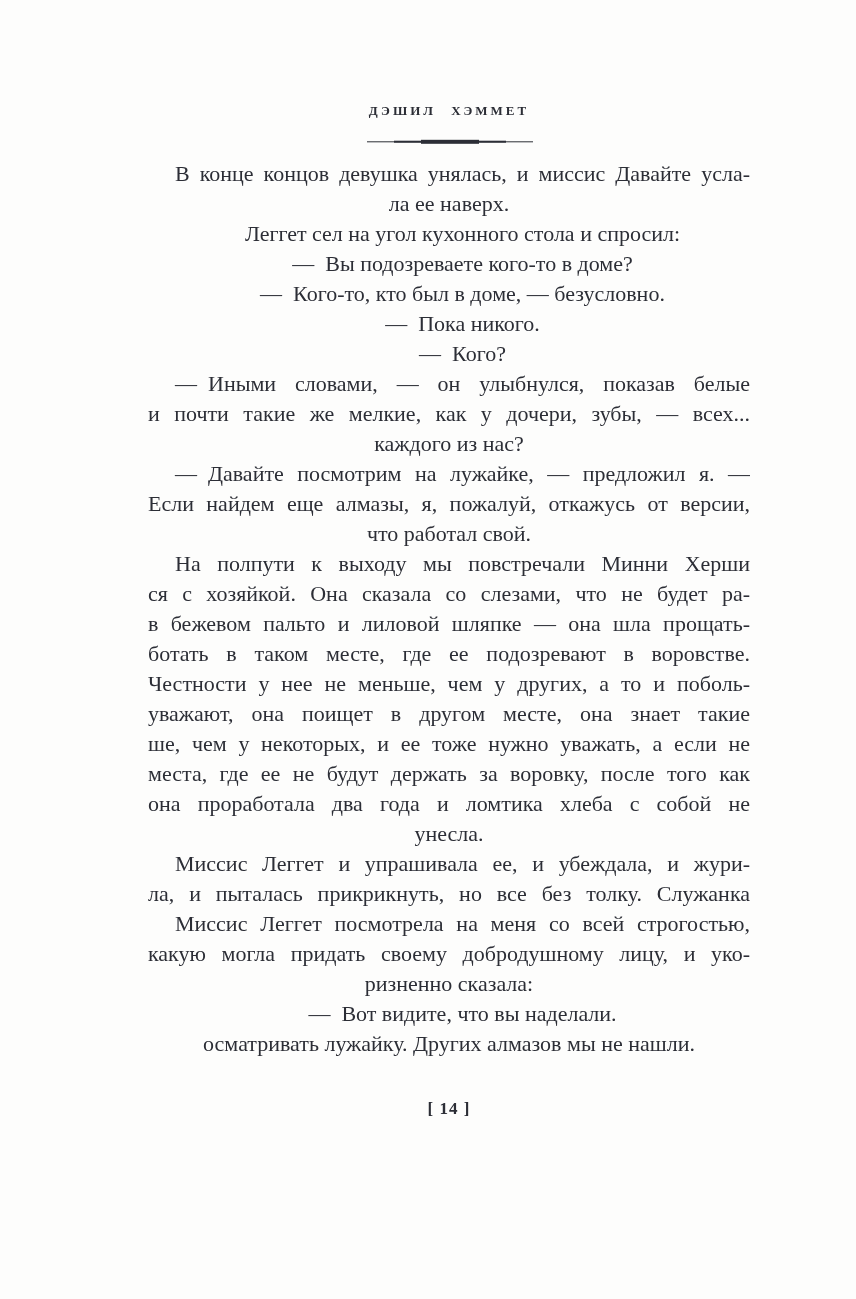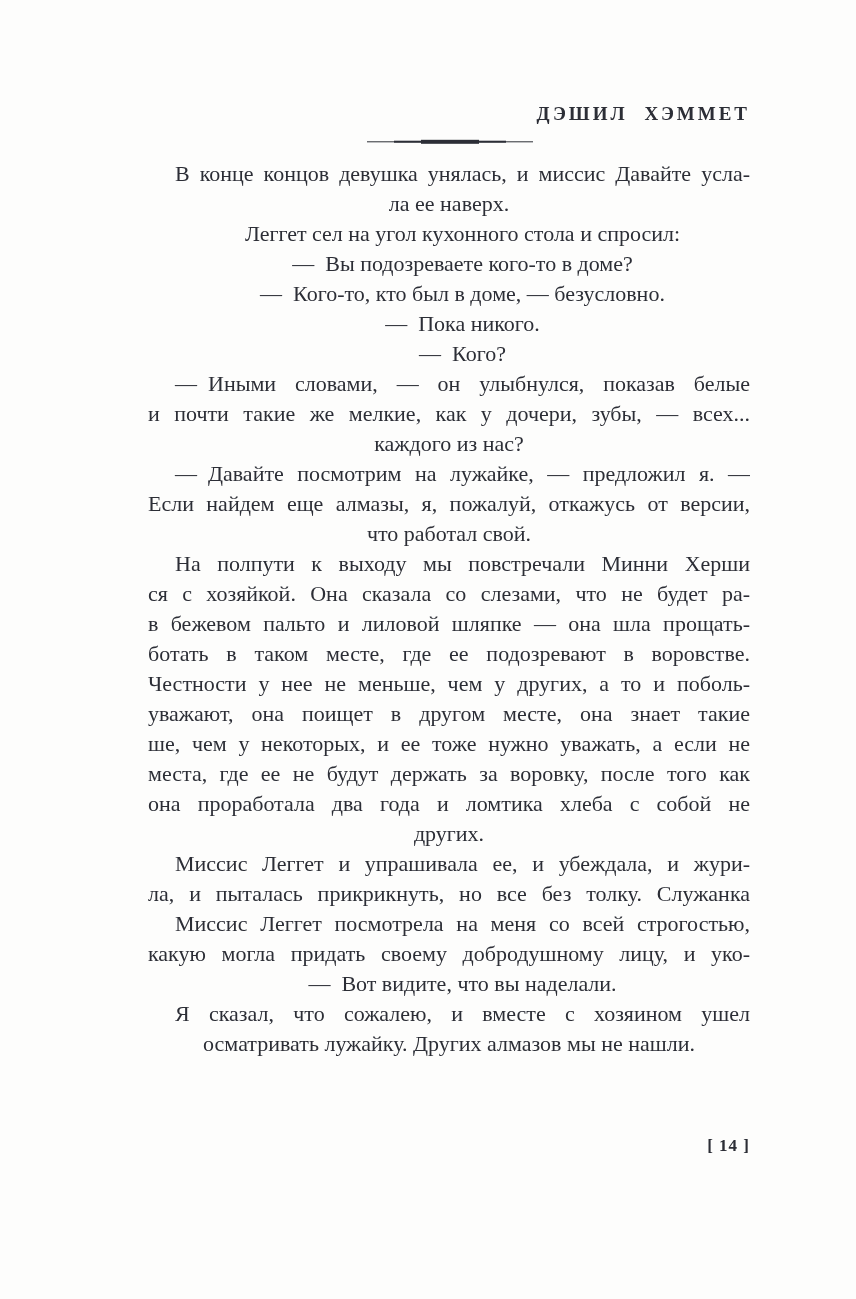--- a/index.html
+++ b/index.html
@@ -14,22 +14,22 @@
     background: #fdfdfc;
     font-family: "Liberation Serif", "DejaVu Serif", serif;
     color: #2c2e36;
     overflow: hidden;
   }
   .author-header {
     position: absolute;
     left: 148px;
     top: 103px;
     width: 602px;
-    text-align: right;
-    font-size: 19px;
+    text-align: center;
+    font-size: 13px;
     font-weight: 700;
     letter-spacing: 3px;
     word-spacing: 9px;
     white-space: nowrap;
   }
   .header-rule {
     position: absolute;
     left: 367px;
     top: 138px;
     width: 166px;
@@ -61,23 +61,23 @@
   .line.just {
     text-align: justify;
     text-align-last: justify;
   }
   .line.indent {
     text-indent: 27px;
   }
   .folio {
     position: absolute;
     left: 148px;
-    top: 1136px;
+    top: 1099px;
     width: 602px;
-    text-align: right;
+    text-align: center;
     font-size: 17px;
     font-weight: 700;
     letter-spacing: 1px;
   }
 </style>
 </head>
 <body>
 
 <div class="page">
 
@@ -105,25 +105,25 @@
       <div class="line">что работал свой.</div>
       <div class="line indent just">На полпути к выходу мы повстречали Минни Херши</div>
       <div class="line just">ся с хозяйкой. Она сказала со слезами, что не будет ра-</div>
       <div class="line just">в бежевом пальто и лиловой шляпке — она шла прощать-</div>
       <div class="line just">ботать в таком месте, где ее подозревают в воровстве.</div>
       <div class="line just">Честности у нее не меньше, чем у других, а то и поболь-</div>
       <div class="line just">уважают, она поищет в другом месте, она знает такие</div>
       <div class="line just">ше, чем у некоторых, и ее тоже нужно уважать, а если не</div>
       <div class="line just">места, где ее не будут держать за воровку, после того как</div>
       <div class="line just">она проработала два года и ломтика хлеба с собой не</div>
-      <div class="line">других.</div>
+      <div class="line">унесла.</div>
       <div class="line indent just">Миссис Леггет и упрашивала ее, и убеждала, и жури-</div>
       <div class="line just">ла, и пыталась прикрикнуть, но все без толку. Служанка</div>
       <div class="line indent just">Миссис Леггет посмотрела на меня со всей строгостью,</div>
       <div class="line just">какую могла придать своему добродушному лицу, и уко-</div>
+      <div class="line">ризненно сказала:</div>
       <div class="line indent">— Вот видите, что вы наделали.</div>
-      <div class="line indent just">Я сказал, что сожалею, и вместе с хозяином ушел</div>
       <div class="line">осматривать лужайку. Других алмазов мы не нашли.</div>
     </div>
 
   <div class="folio">[ 14 ]</div>
 
 </div>
 
 </body></html>

